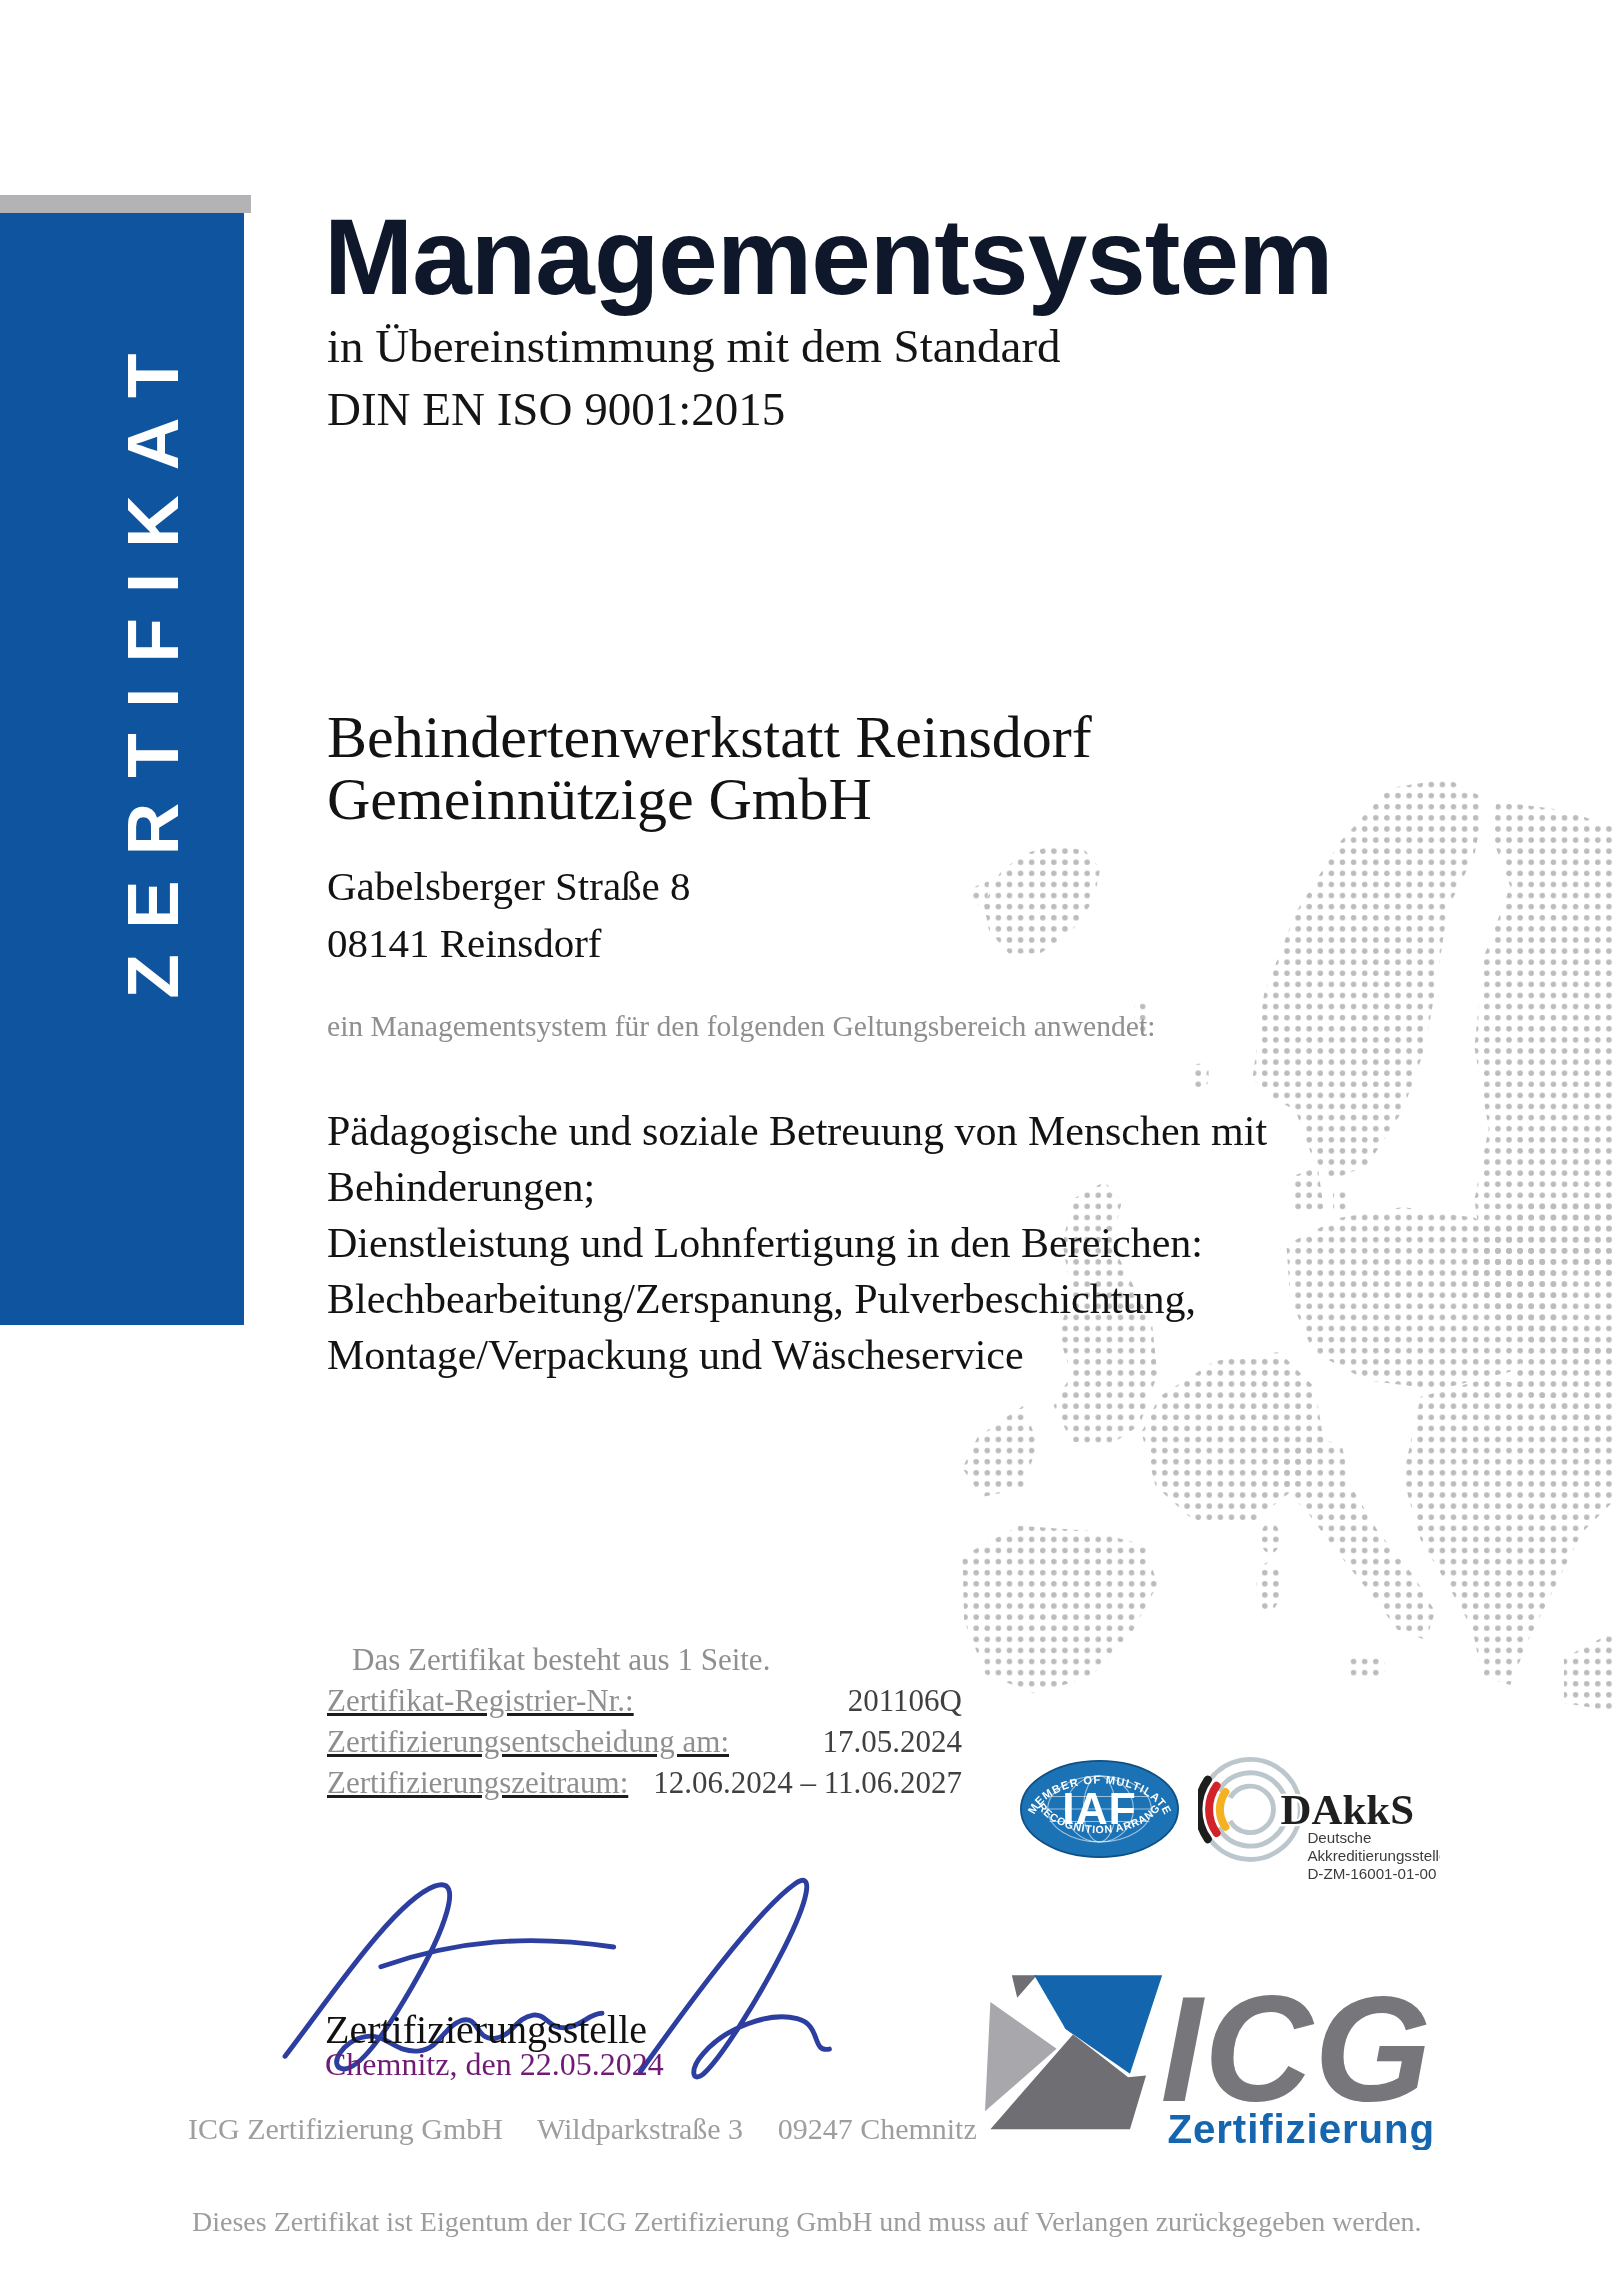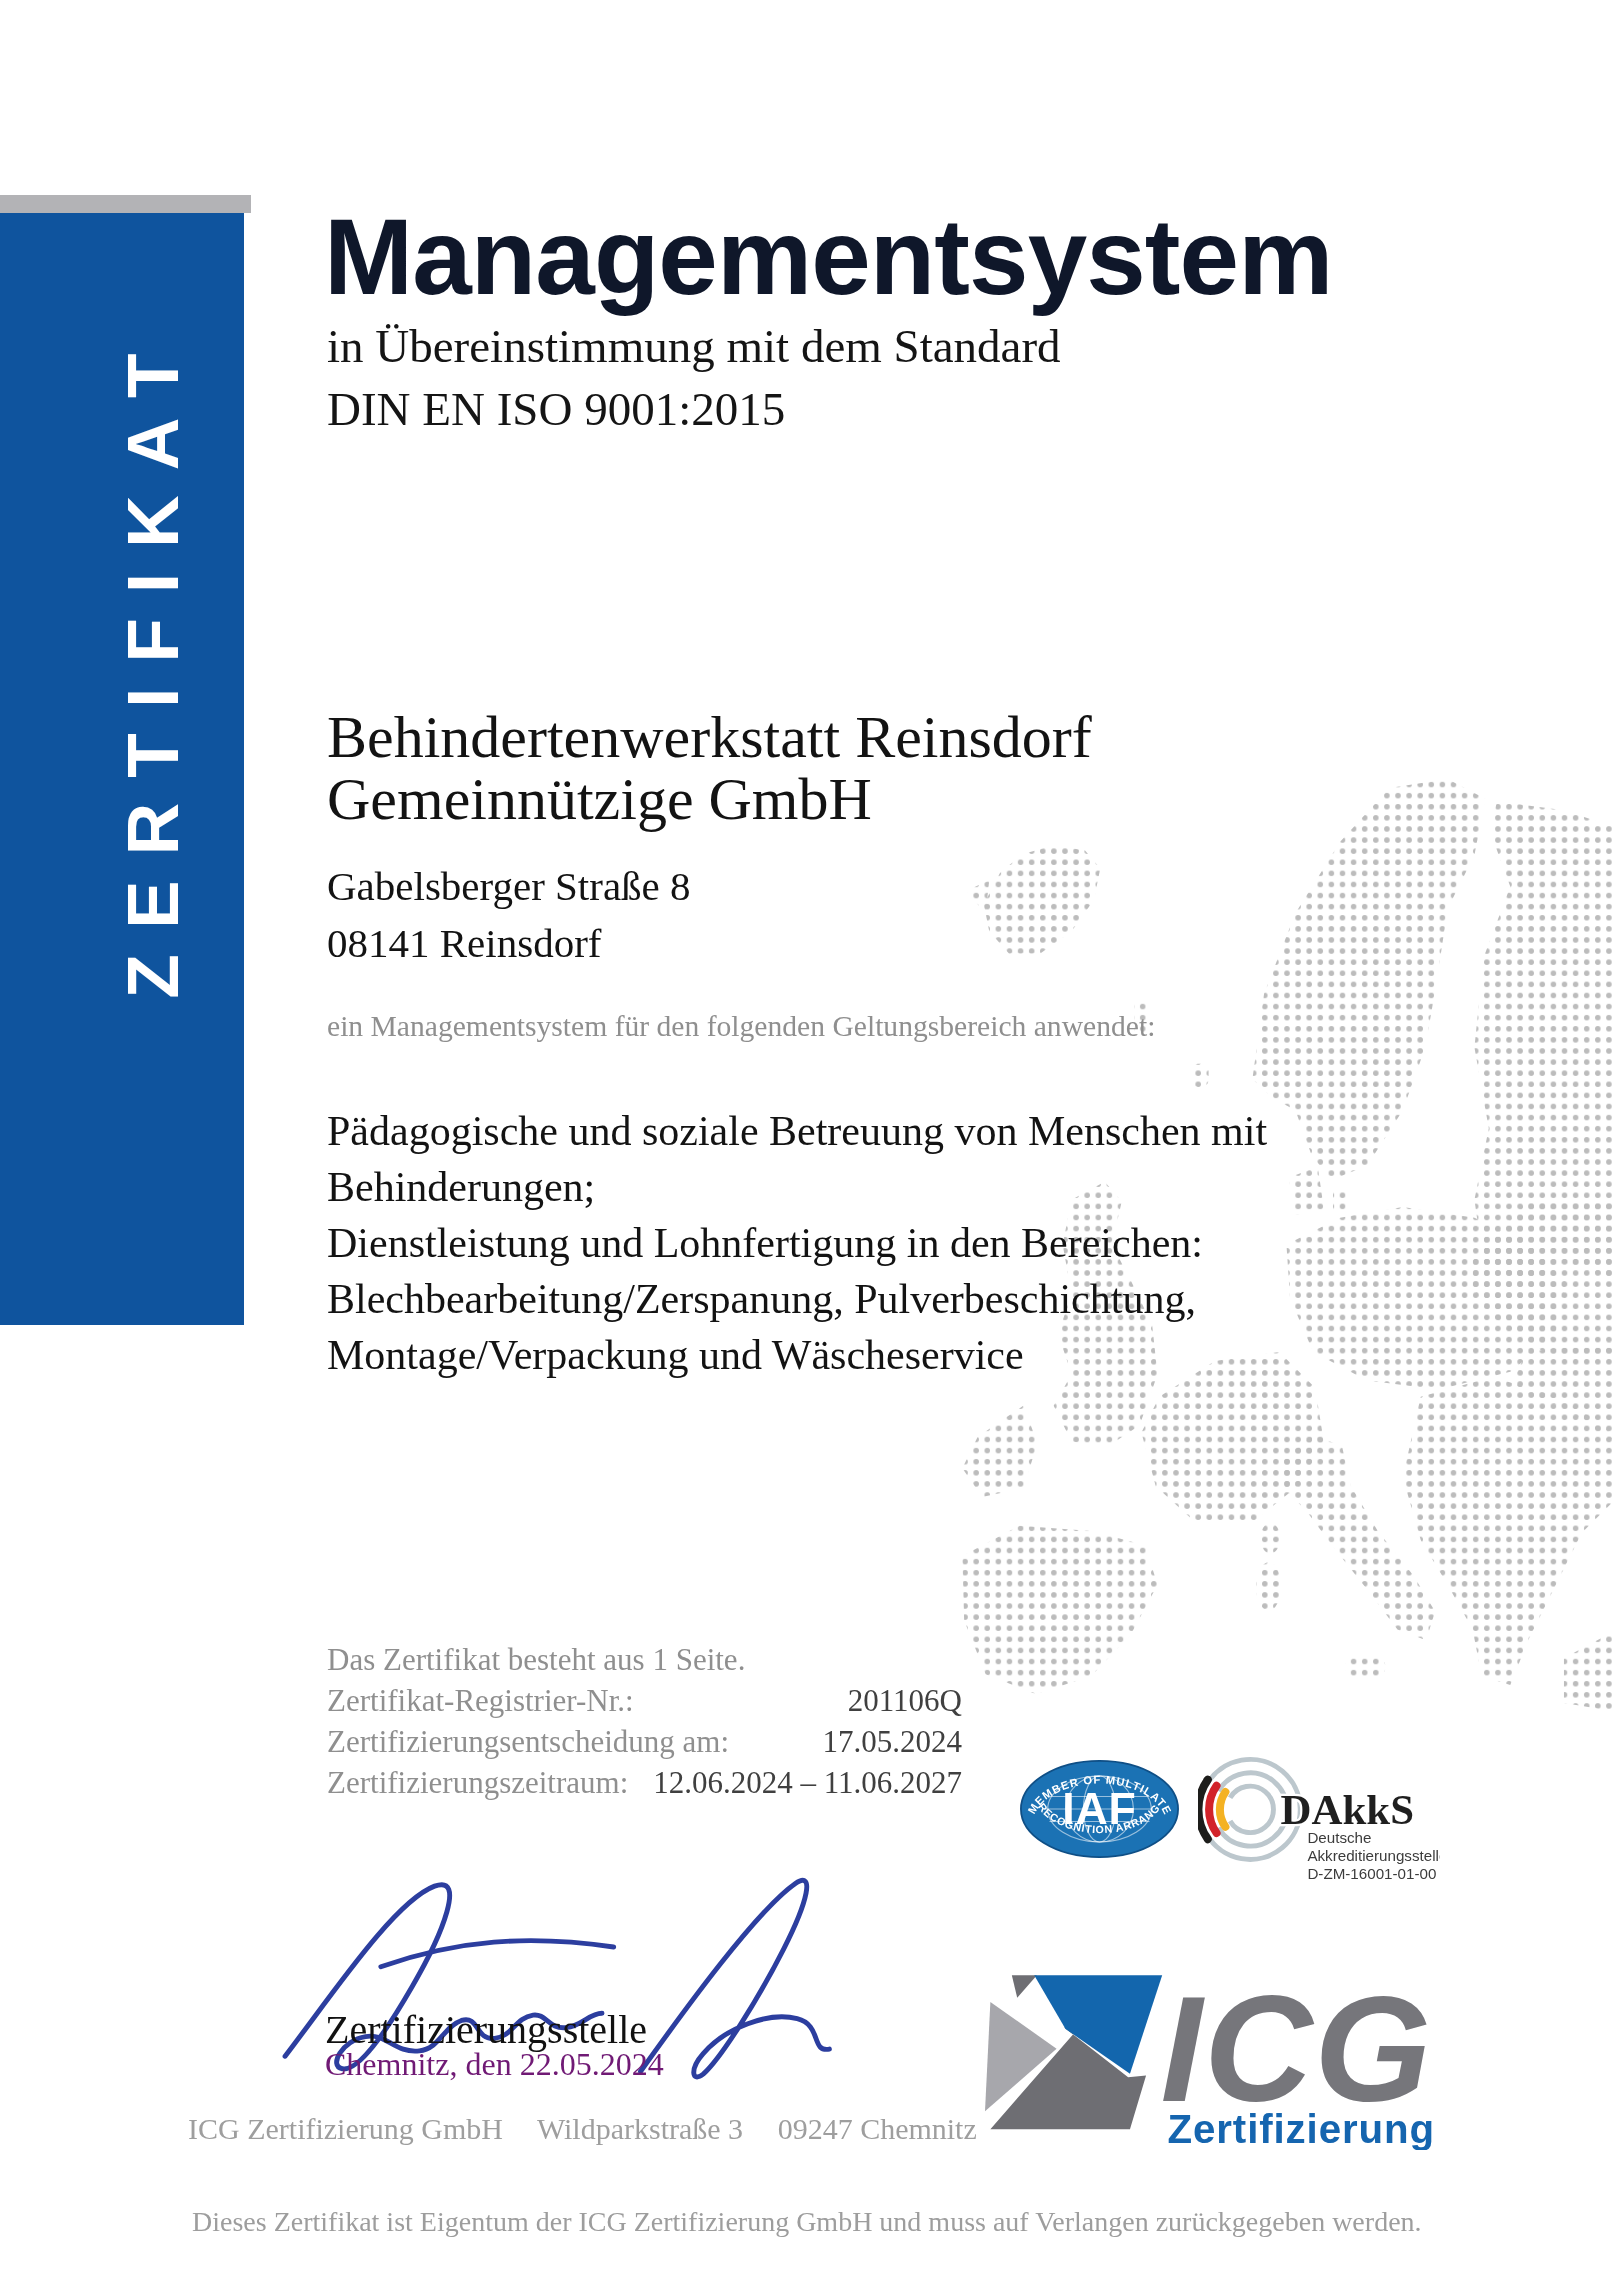--- a/index.html
+++ b/index.html
@@ -22,22 +22,22 @@
 
   .gray-line{color:#8f8f8f;font-size:29.6px;}
   .intro1{left:327px;top:602px;}
   .org-name{left:327px;top:706px;font-size:60px;line-height:62px;color:#131313;}
   .org-addr{left:327px;top:858px;font-size:41px;line-height:57px;color:#131313;}
   .intro2{left:327px;top:1010px;}
   .scope{left:327px;top:1103px;font-size:42px;line-height:56px;color:#131313;}
 
   
   .details{left:327px;top:1642px;width:645px;font-size:31px;}
-  .details .note{color:#8f8f8f;height:41px;}
-  .details .row{position:relative;height:41px;}
+  .details .note{color:#8f8f8f;height:41px;margin-left:25px;}
+  .details .row{position:relative;height:41px;text-decoration:underline;}
   .details .row .lbl{color:#8f8f8f;}
   .details .row .val{position:absolute;right:10px;top:0;color:#404040;}
 
   
   .sig-svg{left:260px;top:1861px;}
   .role{left:325px;top:2006px;font-size:40px;color:#111111;}
   .place-date{left:325px;top:2046px;font-size:32px;color:#701a75;}
   .footer{left:188px;top:2112px;font-size:30px;color:#9e9e9e;}
   .footer span{margin-right:27px;}
   .legal{left:192px;top:2182px;font-size:28px;color:#9d9d9d;margin-top:24px;}

